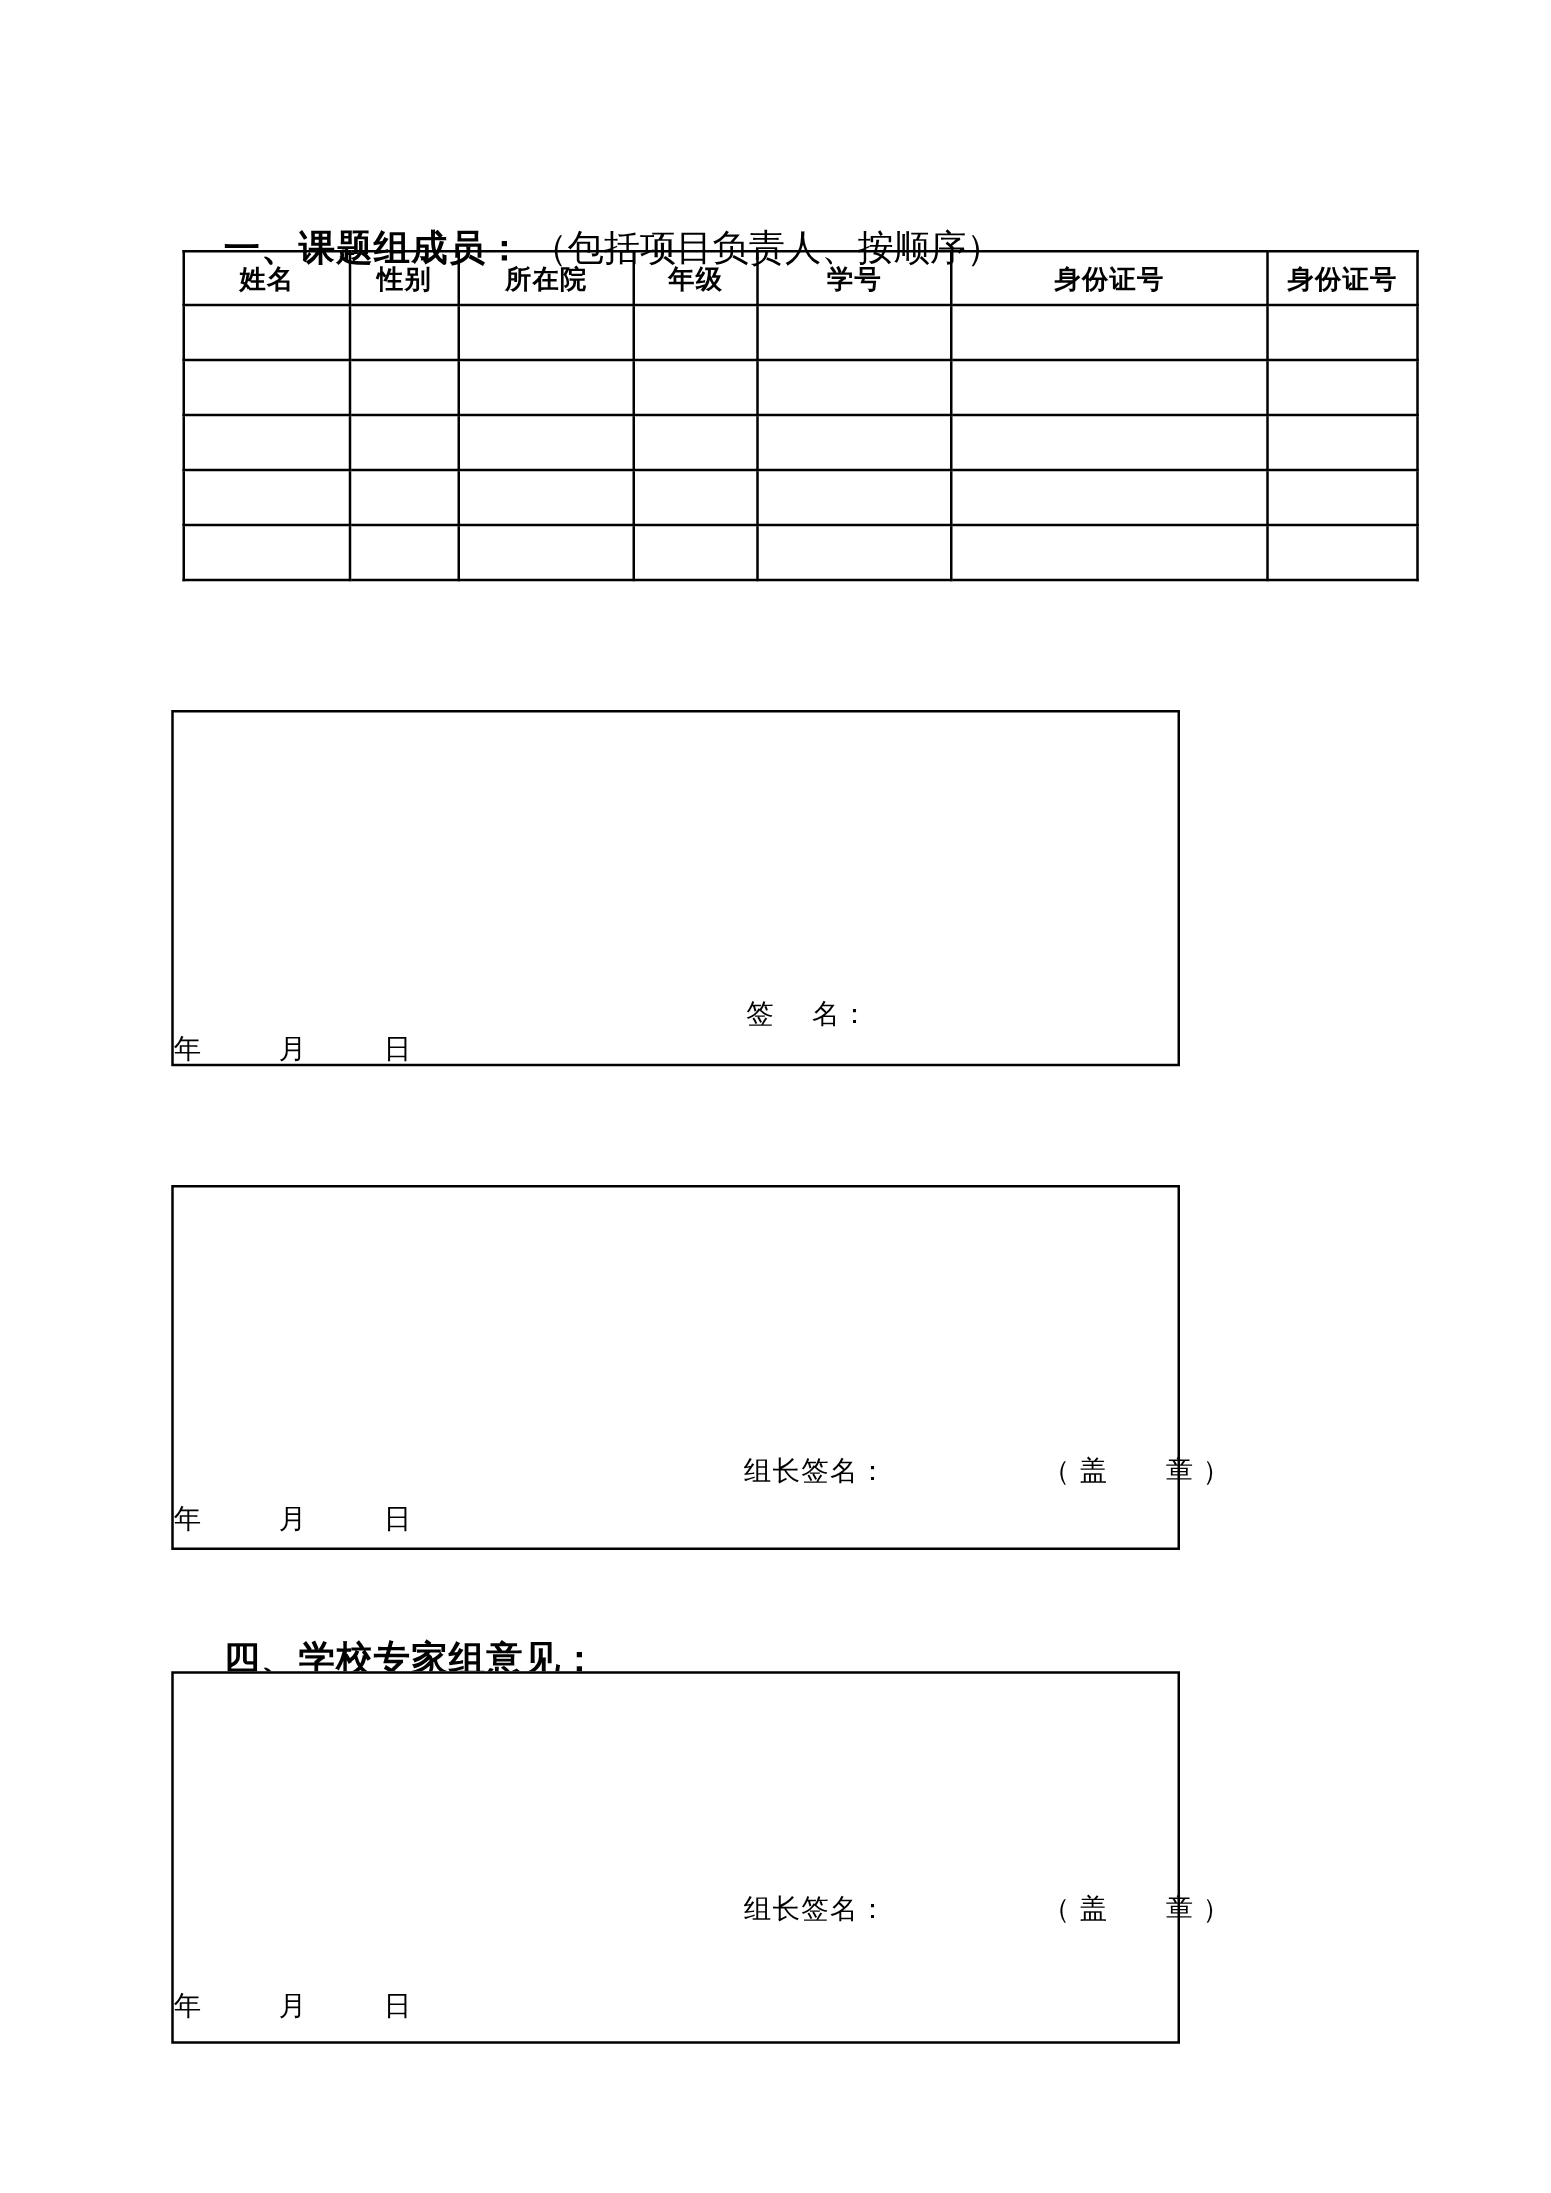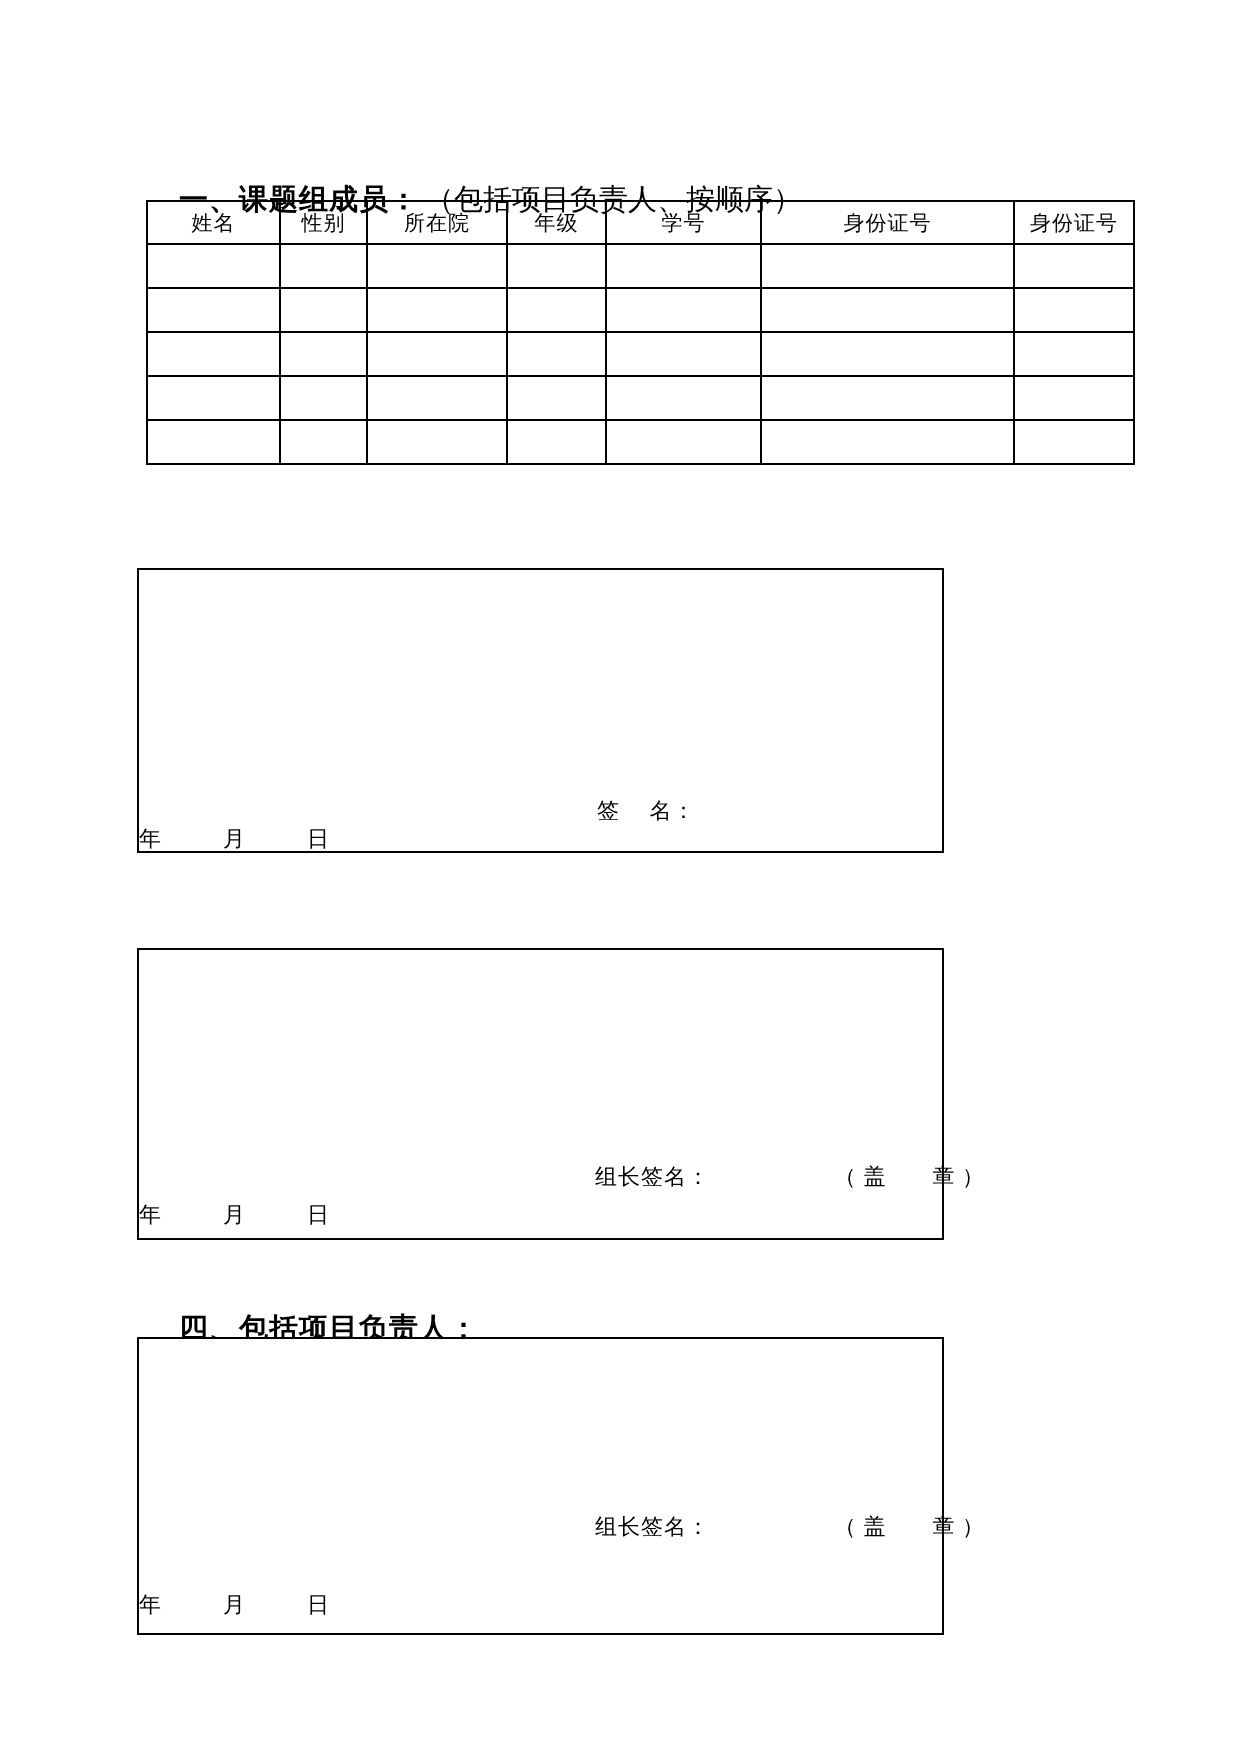--- a/index.html
+++ b/index.html
@@ -9,21 +9,21 @@
   }
   .h{position:absolute;left:150px;font-size:29px;line-height:34px;white-space:pre;}
   .hb{font-family:Liberation Mono, monospace;font-weight:bold;letter-spacing:1px;}
   .hn{font-family:"Liberation Serif",serif;font-weight:normal;letter-spacing:0;margin-left:6px;}
   table.members{
     position:absolute;left:146px;top:200px;width:987px;
     border-collapse:collapse;table-layout:fixed;
     font-size:21px;text-align:center;
   }
   table.members th,table.members td{border:2px solid #000;padding:0;vertical-align:middle;}
-  table.members th{font-weight:normal;height:41px;letter-spacing:1px;text-align:center;}
+  table.members th{font-weight:bold;height:41px;letter-spacing:1px;text-align:center;}
   table.members td{height:42px;}
   .box{
     position:absolute;left:137px;width:807px;border:2px solid #000;
     box-sizing:border-box;background:#fff;
   }
   .lbl{position:absolute;font-size:22px;line-height:26px;white-space:pre;letter-spacing:1px;}
   .date-row{
     position:absolute;left:0;right:0;text-align:left;padding-right:16px;
     font-size:22px;line-height:26px;
   }
@@ -117,21 +117,21 @@
 
   <div class="box" style="top:948px;height:292px">
     <div class="lbl" style="left:456px;top:214px">组长签名：</div>
     <div class="lbl" style="left:695px;top:214px">（ 盖　　章 ）</div>
     <div class="date-row" style="top:252px">
       <span>年</span><span class="mgap">月</span><span class="mgap">日</span>
     </div>
   </div>
 
   <div class="h" style="top:1277px">
-    <span class="hb">四、包括项目负责人：</span>
+    <span class="hb">四、学校专家组意见：</span>
   </div>
   <div class="box" style="top:1337px;height:298px">
     <div class="lbl" style="left:456px;top:175px">组长签名：</div>
     <div class="lbl" style="left:695px;top:175px">（ 盖　　章 ）</div>
     <div class="date-row" style="top:253px">
       <span>年</span><span class="mgap">月</span><span class="mgap">日</span>
     </div>
   </div>
 
 </div>

